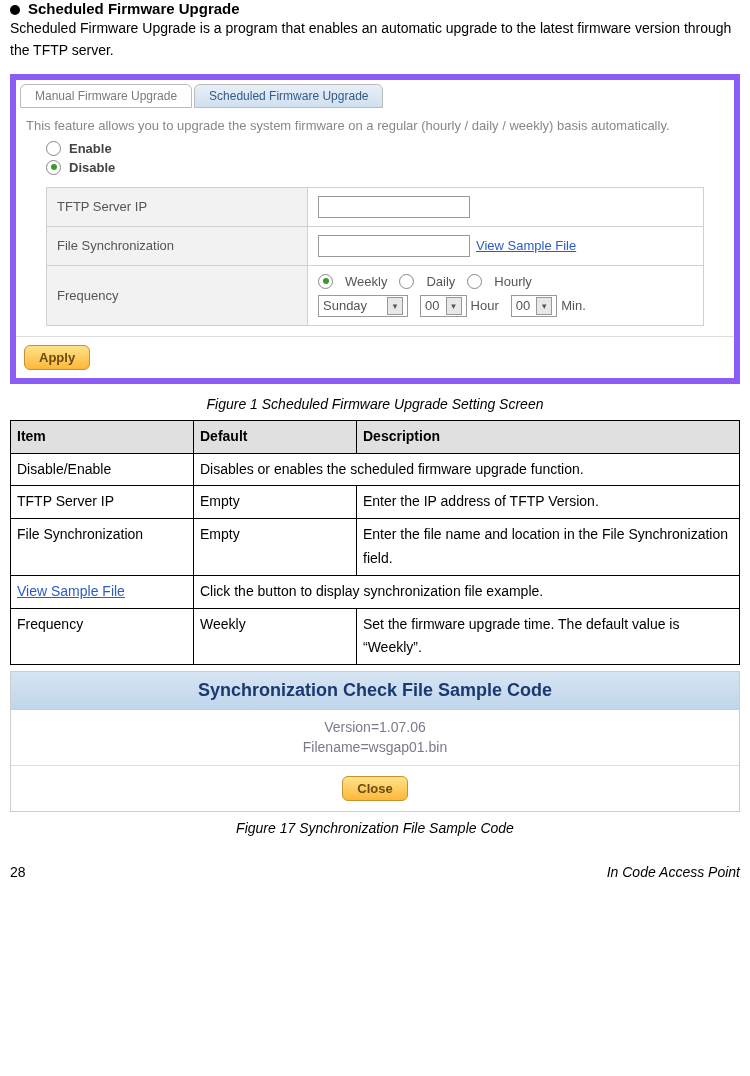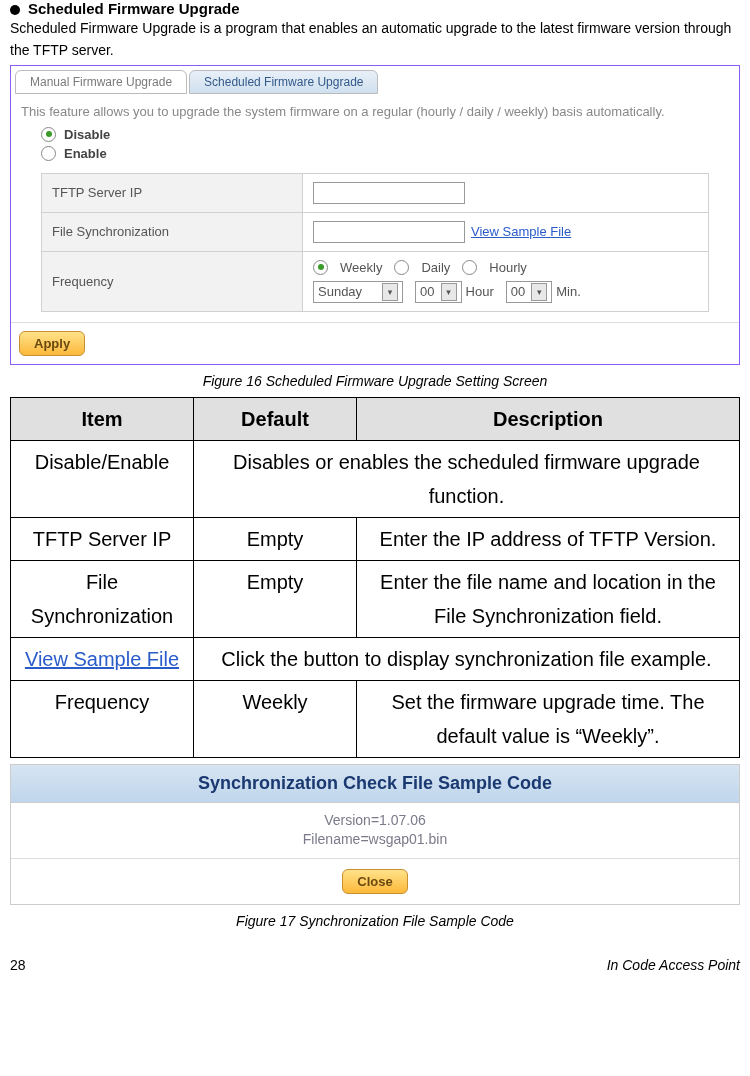--- a/index.html
+++ b/index.html
@@ -24,22 +24,22 @@
       background: #000;
       border-radius: 50%;
       vertical-align: middle;
       margin-right: 4px;
     }
     .desc-text {
       font-size: 14px;
       line-height: 1.6;
     }
     .screenshot-border {
-      border: 1px solid #8b5cf6;
-      margin: 3px 0;
+      border: 6px solid #8b5cf6;
+      margin: 12px 0;
     }
     .tabs-bar {
       display: flex;
       background: #fff;
       padding: 4px 4px 0 4px;
     }
     .tab {
       border: 1px solid #bbb;
       border-radius: 6px 6px 0 0;
       padding: 4px 14px;
@@ -167,22 +167,22 @@
       margin: 8px 0;
     }
     .desc-table {
       border-collapse: collapse;
       width: 100%;
       margin: 6px 0;
     }
     .desc-table th, .desc-table td {
       border: 1px solid #000;
       padding: 4px 6px;
-      font-size: 20px;
-      text-align: center;
+      font-size: 14px;
+      text-align: left;
       vertical-align: top;
       line-height: 1.7;
     }
     .desc-table th {
       background: #e0e0e0;
       font-weight: bold;
     }
     .desc-table .col-item { width: 170px; }
     .desc-table .col-default { width: 150px; }
     .view-sample-cell {
@@ -243,26 +243,26 @@
       <div class="tab">
         <span>Manual Firmware Upgrade</span>
       </div>
       <div class="tab active">
         <span>Scheduled Firmware Upgrade</span>
       </div>
     </div>
     <div class="feature-desc">This feature allows you to upgrade the system firmware on a regular (hourly / daily / weekly) basis automatically.</div>
 
     <div class="radio-row">
+      <span class="radio-circle"></span>
+      <b>Enable</b>
+    </div>
+    <div class="radio-row">
       <span class="radio-circle selected"></span>
       <b>Disable</b>
-    </div>
-    <div class="radio-row">
-      <span class="radio-circle"></span>
-      <b>Enable</b>
     </div>
 
     <table class="settings-table">
       <tbody>
           <tr>
         <td class="label">TFTP Server IP</td>
         <td>
           <div class="text-input"></div>
         </td>
       </tr>
@@ -317,21 +317,21 @@
     </tbody>
       </table>
 
     <div class="apply-row">
       <div class="btn-apply">
         <span>Apply</span>
       </div>
     </div>
   </div>
 
-  <div class="caption">Figure 16 Scheduled Firmware Upgrade Setting Screen</div>
+  <div class="caption">Figure 1 Scheduled Firmware Upgrade Setting Screen</div>
 
   <table class="desc-table">
     <tbody>
         <tr>
       <th class="col-item">Item</th>
       <th class="col-default">Default</th>
       <th>Description</th>
     </tr>
     <tr>
       <td>Disable/Enable</td>

